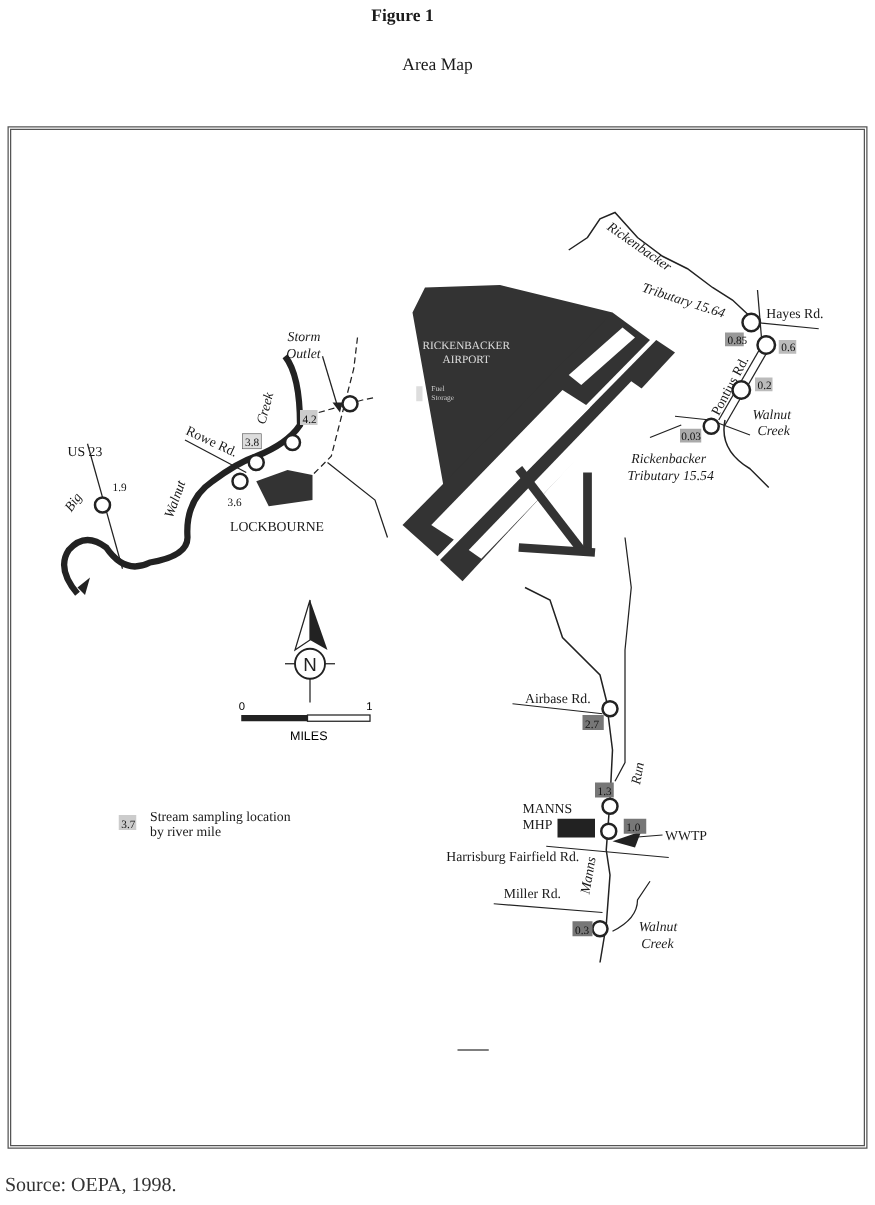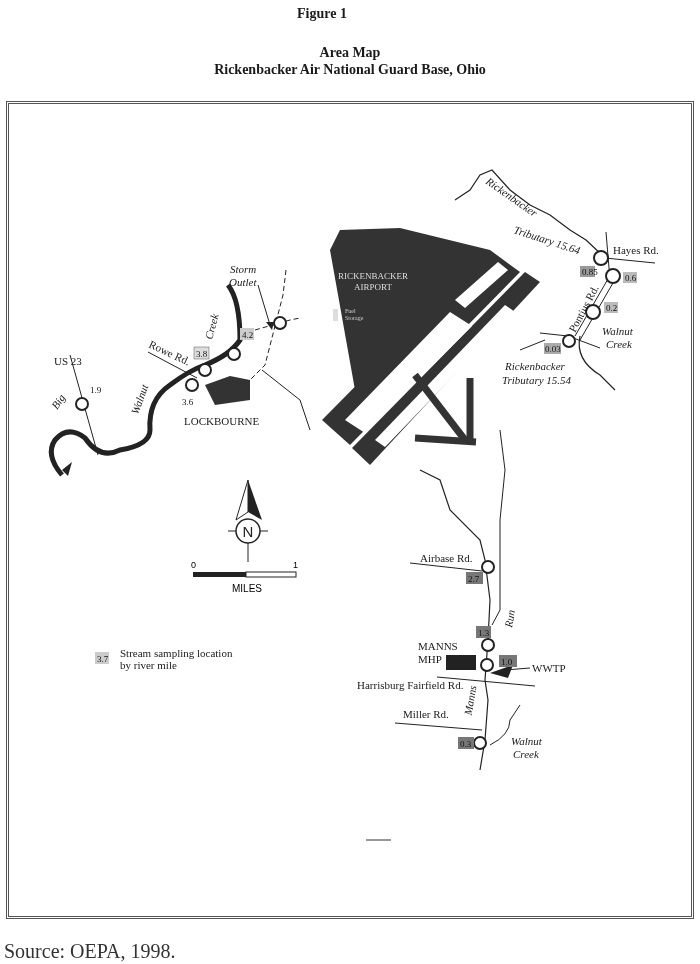--- a/index.html
+++ b/index.html
@@ -1,33 +1,32 @@
 <!DOCTYPE html>
 <html><head>
 <meta charset="utf-8">
 <style>
   html, body { margin:0; padding:0; background:#ffffff; }
   body { width:700px; height:964px; position:relative; overflow:hidden; font-family:"Liberation Serif", serif; color:#1a1a1a; }
   .fig-title { position:absolute; left:0; width:644px; text-align:center; font-weight:bold; font-size:14px; top:6px; }
-  .map-title { position:absolute; left:0; width:700px; text-align:center; font-weight:bold; font-size:14px; top:44px; line-height:17px; }
+  .map-title { position:absolute; left:0; width:700px; text-align:center; font-weight:normal; font-size:14px; top:44px; line-height:17px; }
   .map-frame { position:absolute; left:6px; top:101px; width:688px; height:818px; border:3px double #555; box-sizing:border-box; }
   svg.map { position:absolute; left:0; top:0; width:700px; height:964px; }
-  .source { position:absolute; left:4px; top:940px; font-size:20px; color:#333; }
+  .source { position:absolute; left:4px; top:940px; font-size:16px; color:#333; }
   .lbl { font-family:"Liberation Serif", serif; font-size:11px; fill:#1a1a1a; }
   .it { font-style:italic; }
   .sans { font-family:"Liberation Sans", sans-serif; }
   .rm { font-family:"Liberation Serif", serif; font-size:9px; fill:#111; }
 </style>
 </head>
 <body>
 
 <div class="fig-title">Figure 1</div>
 <div class="map-title">
   <div>Area Map</div>
-  <div>Rickenbacker Air National Guard Base, Ohio</div>
 </div>
 
 <div class="map-frame"></div>
 
 <svg class="map" viewBox="0 0 700 964">
 
   <g>
     <polygon points="330,250 340,230 400,228 490,250 485,280 440,330 410,345 355,390" fill="#333"></polygon>
     <polygon points="322,420 490,250 520,272 350,445" fill="#333"></polygon>
     <polygon points="352,448 525,272 540,282 370,465" fill="#333"></polygon>

